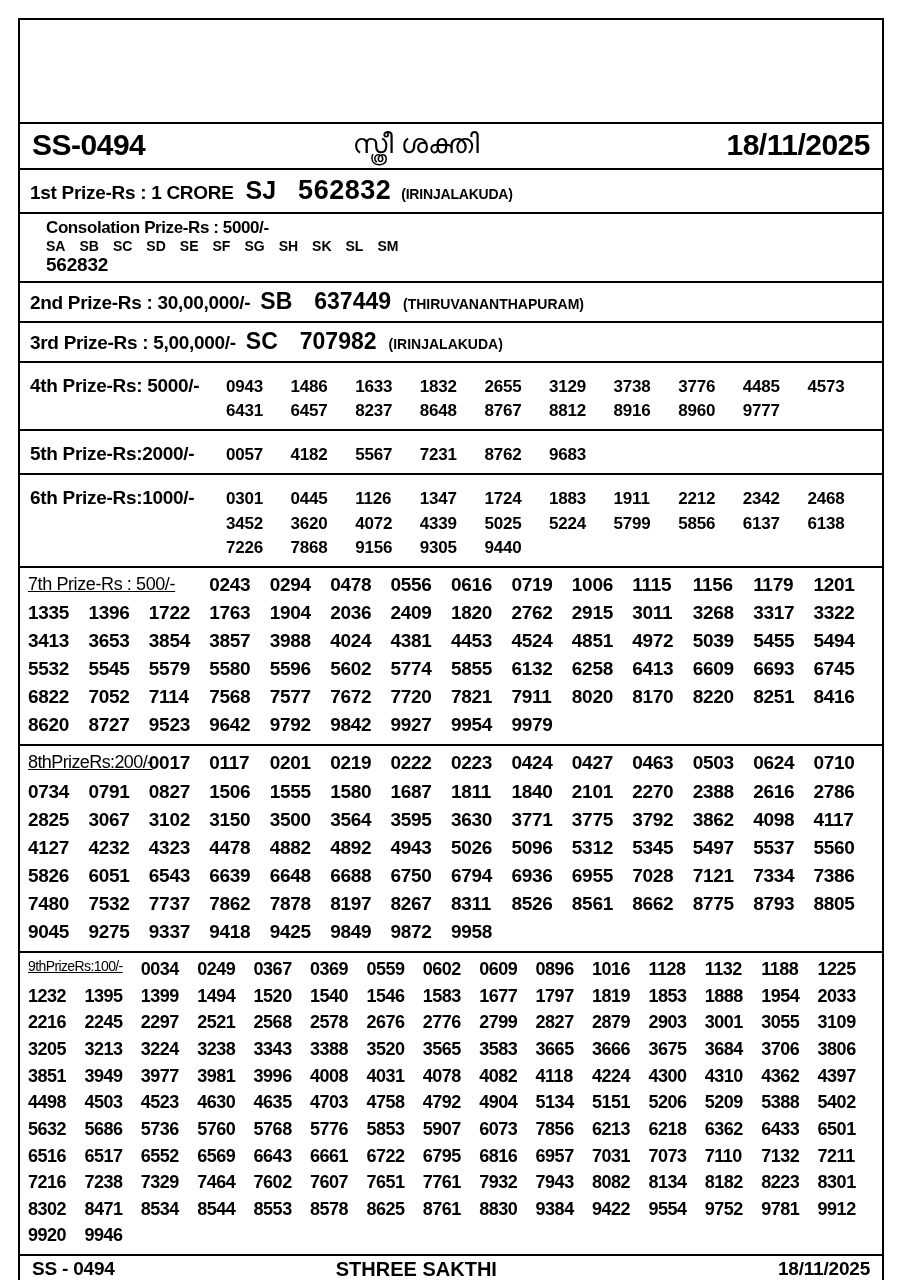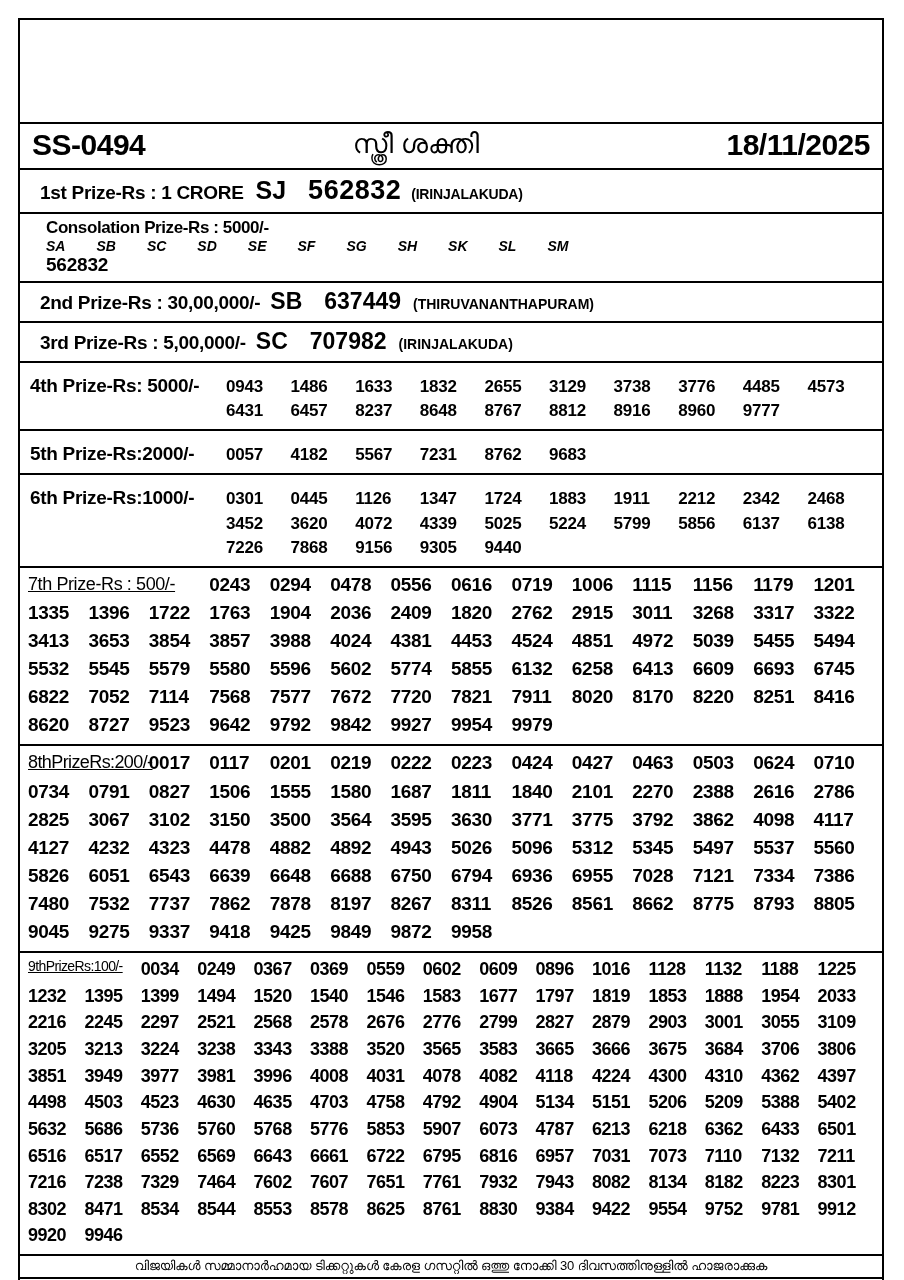--- a/index.html
+++ b/index.html
@@ -63,21 +63,21 @@
     font-size: 30px;
     font-weight: bold;
     letter-spacing: -0.5px;
     white-space: nowrap;
   }
 
   
   .prizeline {
     display: flex;
     align-items: baseline;
-    padding: 5px 10px 6px 20px;
+    padding: 5px 10px 6px 10px;
     white-space: nowrap;
   }
   .lbl {
     font-size: 19px;
     font-weight: bold;
     letter-spacing: -0.3px;
   }
   .lbl-sm {
     font-size: 17px;
     font-weight: bold;
@@ -105,23 +105,22 @@
   
   .consol {
     display: flex;
     align-items: baseline;
     padding: 4px 10px 5px 10px;
     white-space: nowrap;
     flex-direction: column;
   }
   .consol .codes {
     display: flex;
-    gap: 31px;
+    gap: 14px;
     margin-left: 15px;
-    font-style: italic;
   }
   .consol .codes span {
     font-size: 14px;
     font-weight: bold;
   }
   .consol .cnum {
     font-size: 19px;
     font-weight: bold;
     margin-left: 16px;
     letter-spacing: -0.2px;
@@ -641,21 +640,21 @@
         <span class="n">5402</span>
         <span class="n">5632</span>
         <span class="n">5686</span>
         <span class="n">5736</span>
         <span class="n">5760</span>
         <span class="n">5768</span>
         <span class="n">5776</span>
         <span class="n">5853</span>
         <span class="n">5907</span>
         <span class="n">6073</span>
-        <span class="n">4787</span>
+        <span class="n">7856</span>
         <span class="n">6213</span>
         <span class="n">6218</span>
         <span class="n">6362</span>
         <span class="n">6433</span>
         <span class="n">6501</span>
         <span class="n">6516</span>
         <span class="n">6517</span>
         <span class="n">6552</span>
         <span class="n">6569</span>
         <span class="n">6643</span>
@@ -697,21 +696,20 @@
         <span class="n">9422</span>
         <span class="n">9554</span>
         <span class="n">9752</span>
         <span class="n">9781</span>
         <span class="n">9912</span>
         <span class="n">9920</span>
         <span class="n">9946</span>
     </div>
   </div>
 
-  <div class="disclaimer">വിജയികൾ സമ്മാനാർഹമായ ടിക്കറ്റുകൾ കേരള ഗസറ്റിൽ ഒത്തു നോക്കി 30 ദിവസത്തിനുള്ളിൽ ഹാജരാക്കുക</div>
 
   <div class="footer">
     <span class="f-code">SS - 0494</span>
     <span class="f-name">STHREE SAKTHI</span>
     <span class="f-date">18/11/2025</span>
   </div>
 
 </div>
 
 </body></html>

